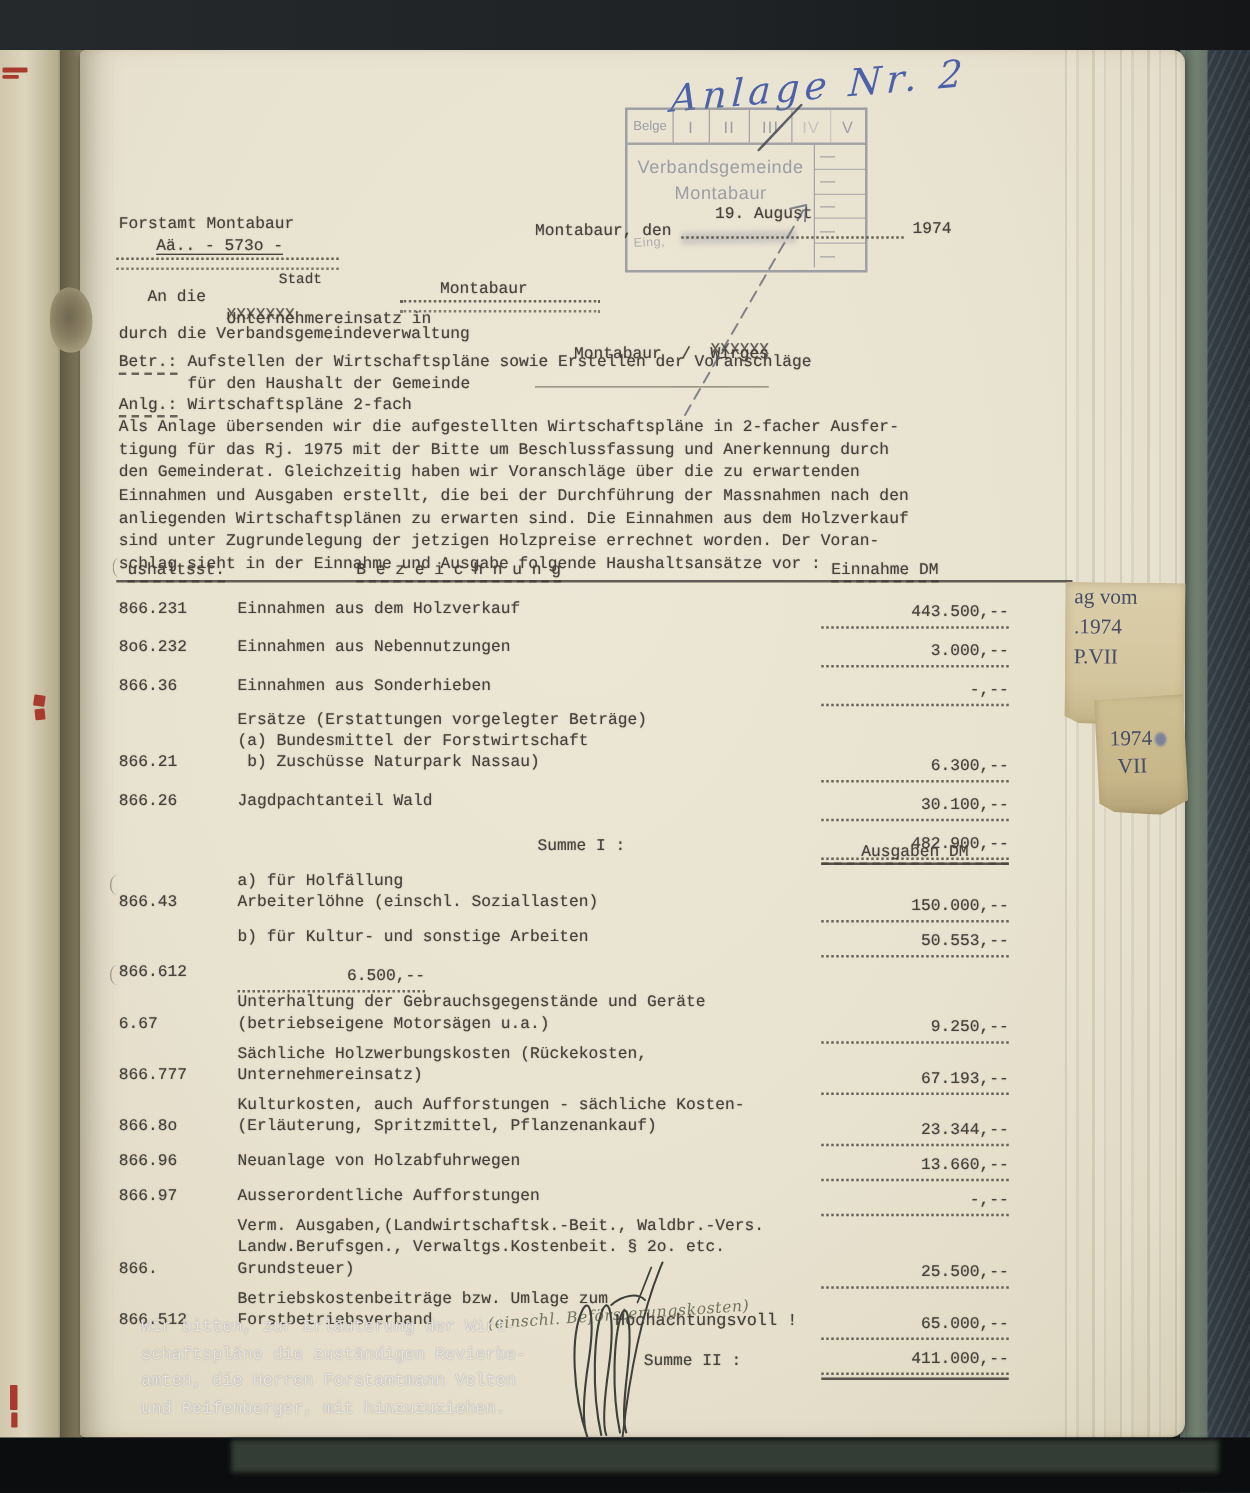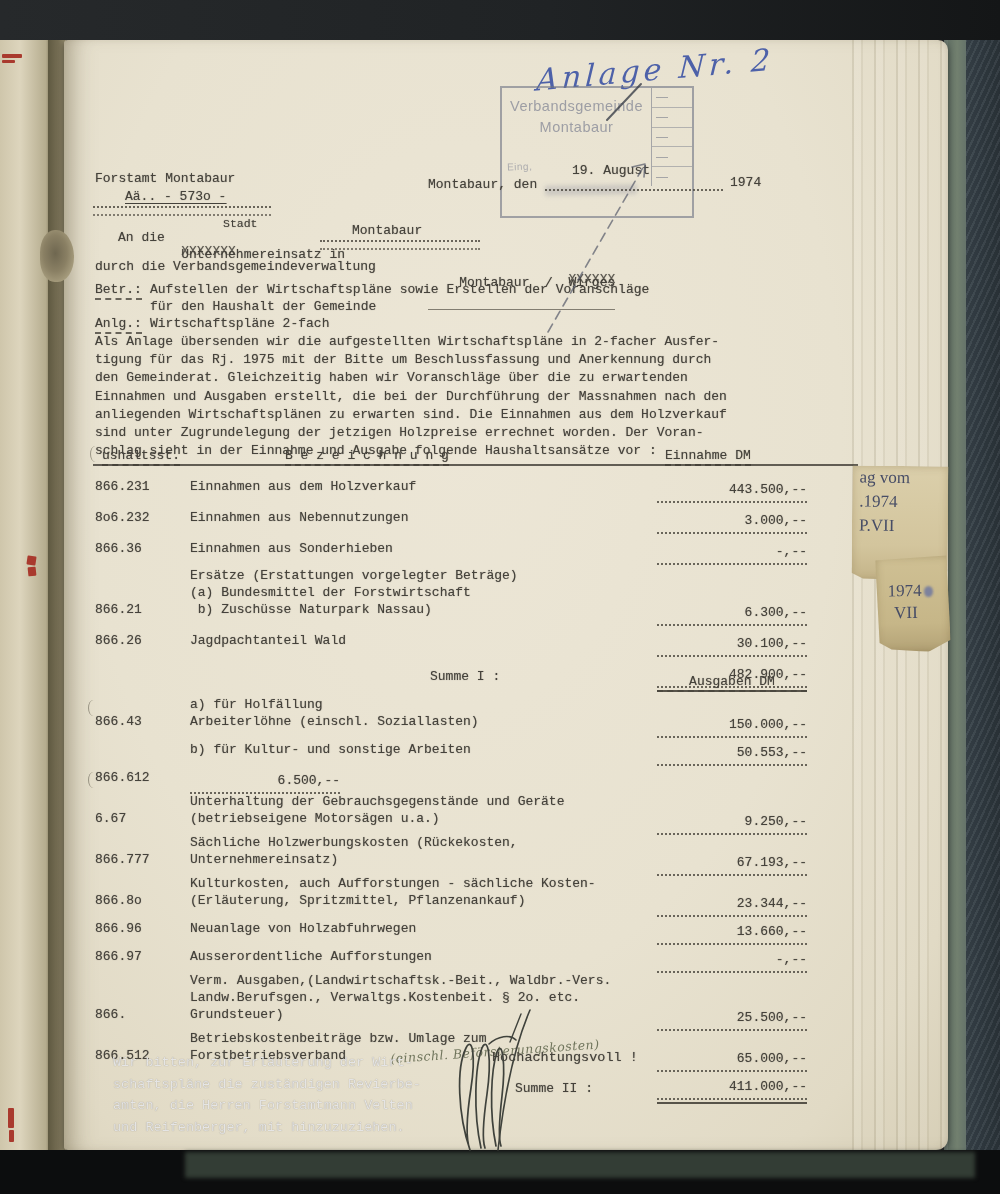--- a/index.html
+++ b/index.html
@@ -145,20 +145,28 @@
   <div class="red-mark" style="left:2px;top:54px;width:20px;height:4px;"></div>
   <div class="red-mark" style="left:2px;top:60px;width:13px;height:3px;"></div>
   <div class="red-mark" style="left:27px;top:556px;width:9px;height:9px;transform:rotate(8deg);"></div>
   <div class="red-mark" style="left:28px;top:567px;width:8px;height:9px;transform:rotate(-6deg);"></div>
   <div class="red-mark" style="left:8px;top:1108px;width:6px;height:20px;"></div>
   <div class="red-mark" style="left:9px;top:1130px;width:5px;height:12px;"></div>
 
   <div class="hand-blue">Anlage Nr. 2</div>
 
   <div class="stamp">
+    <div class="stamp-row">
+      <div class="stamp-cell first">Belge</div>
+      <div class="stamp-cell c1">I</div>
+      <div class="stamp-cell c2">II</div>
+      <div class="stamp-cell c3">III</div>
+      <div class="stamp-cell c4">IV</div>
+      <div class="stamp-cell c5">V</div>
+    </div>
     <div class="stamp-main">
       <div class="stamp-org">
         <div>Verbandsgemeinde</div>
         <div>Montabaur</div>
         <div class="stamp-eing">Eing,</div>
       </div>
       <div class="stamp-col">
         <div class="cell">
             <i class="dash"></i>
           </div>

